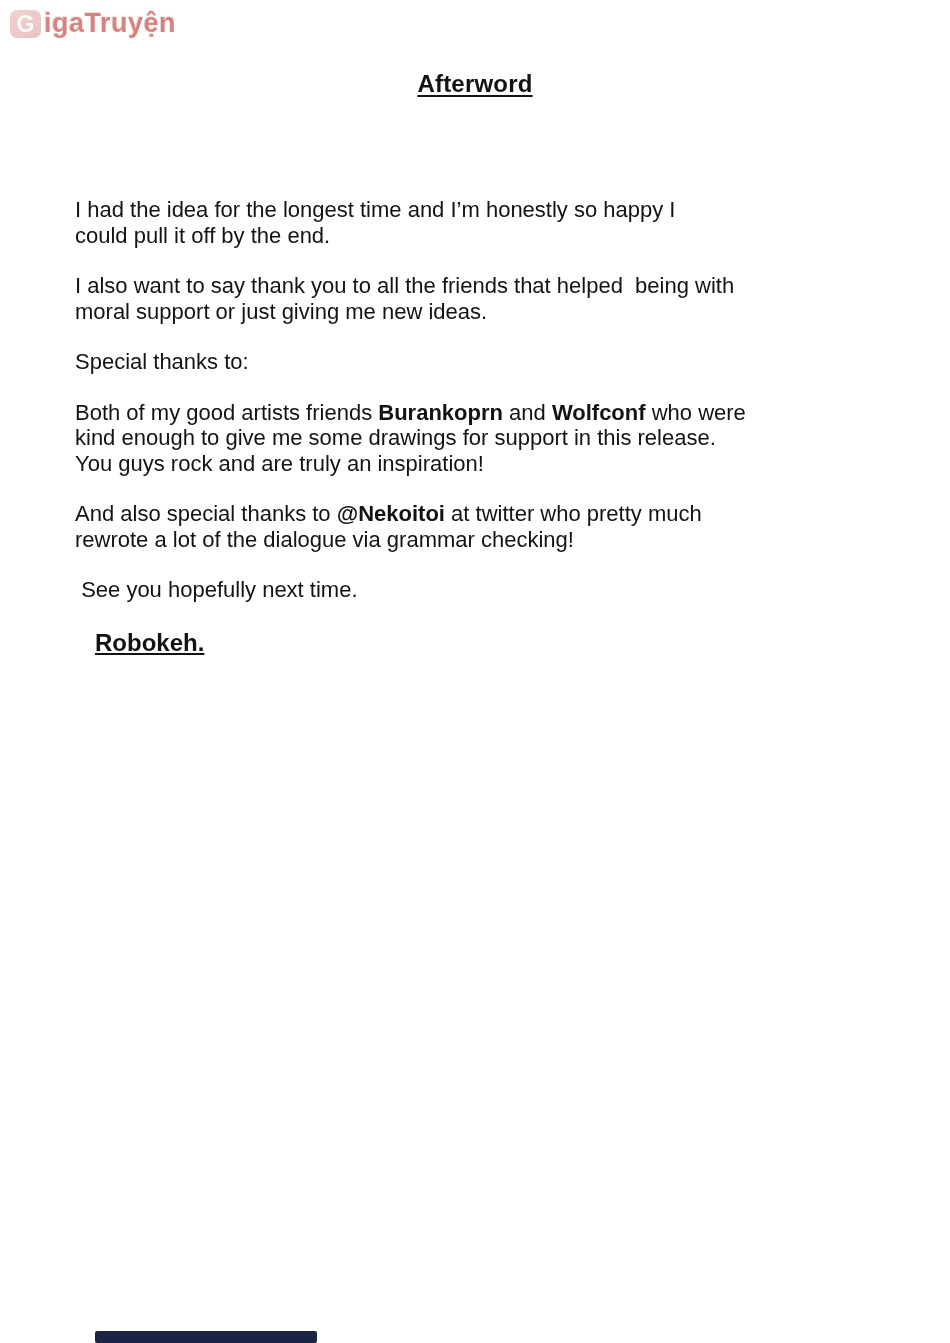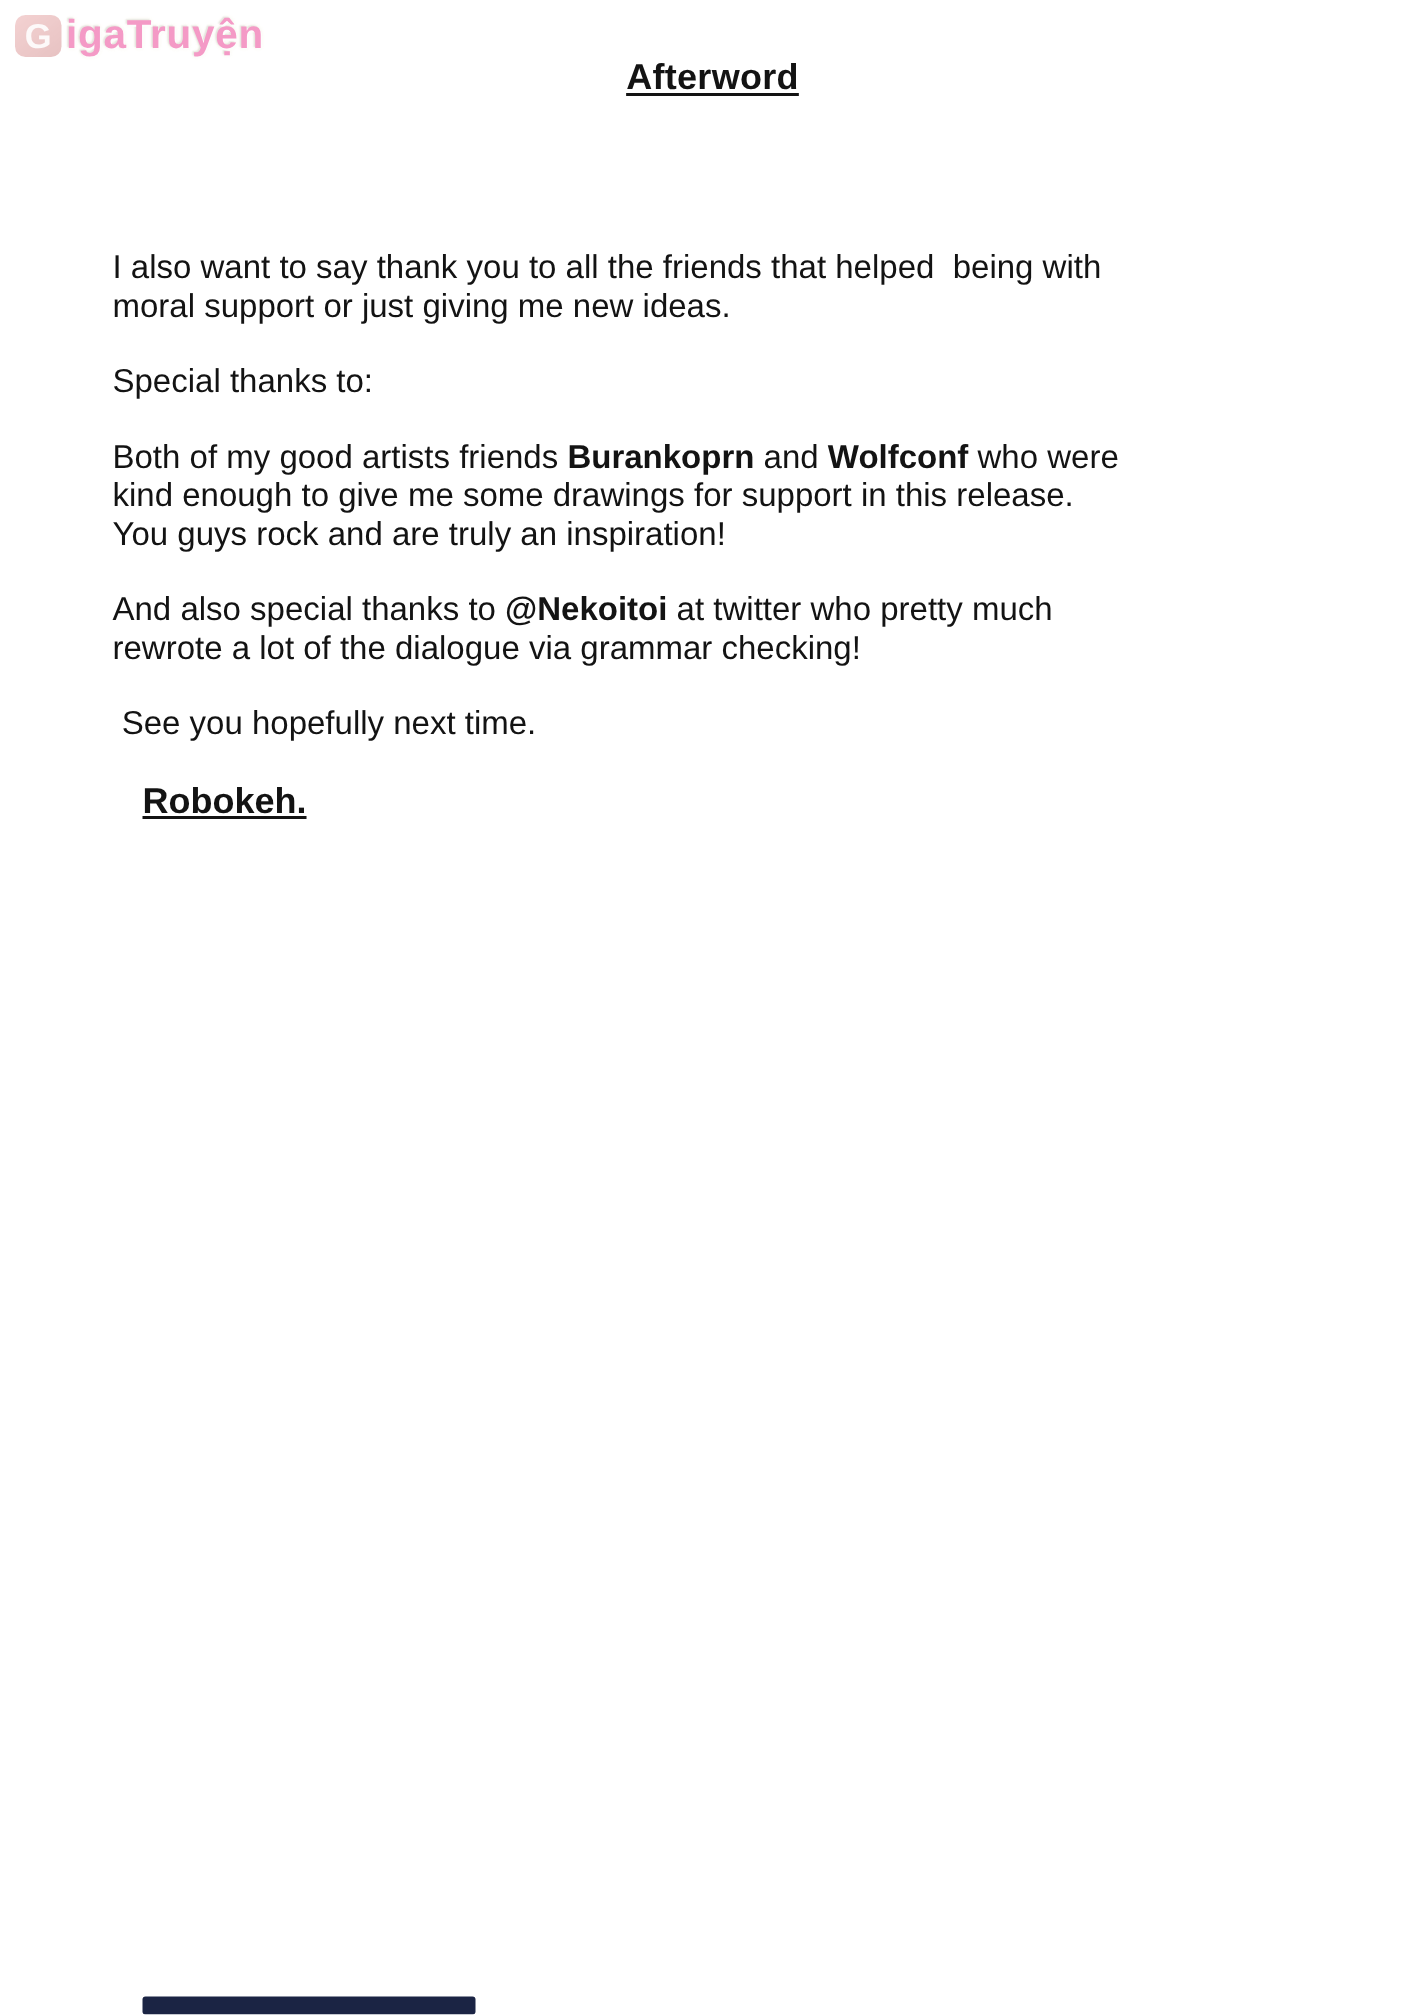--- a/index.html
+++ b/index.html
@@ -34,26 +34,26 @@
     font-size: 23px;
     line-height: 28px;
     text-align: center;
     opacity: 0.55;
     margin-right: 2px;
   }
   .wm-text {
     font-size: 27px;
     font-weight: bold;
     letter-spacing: 0.5px;
-    color: #ec4899;
+    color: #b91c1c;
     text-shadow: 1px 1px 0 #fdfdfb, -1px -1px 1px #cfcfc2, 0 0 3px #e9e4c9;
   }
 
   
-  .title-wrap { padding-top: 38px; text-align: center; }
+  .title-wrap { padding-top: 70px; text-align: center; }
   .page-title {
     display: inline-block;
     font-size: 24px;
     font-weight: bold;
     text-decoration: underline;
     text-decoration-thickness: 2px;
     text-underline-offset: 3px;
     letter-spacing: 0.2px;
   }
 
@@ -94,20 +94,22 @@
 <div class="watermark">
   <span class="g-box">G</span>
   <span class="wm-text">igaTruyện</span>
 </div>
 
 <div class="title-wrap">
   <span class="page-title">Afterword</span>
 </div>
 
 <div class="content">
+    <p><span>I had the idea for the longest time and I’m honestly so happy I
+could pull it off by the end.</span></p>
     <p><span>I also want to say thank you to all the friends that helped  being with
 moral support or just giving me new ideas.</span></p>
     <p><span>Special thanks to:</span></p>
     <p><span>Both of my good artists friends </span><b>Burankoprn</b><span> and </span><b>Wolfconf</b><span> who were
 kind enough to give me some drawings for support in this release.
 You guys rock and are truly an inspiration!</span></p>
     <p><span>And also special thanks to </span><b>@Nekoitoi</b><span> at twitter who pretty much
 rewrote a lot of the dialogue via grammar checking!</span></p>
     <p><span> See you hopefully next time.</span></p>
   </div>

